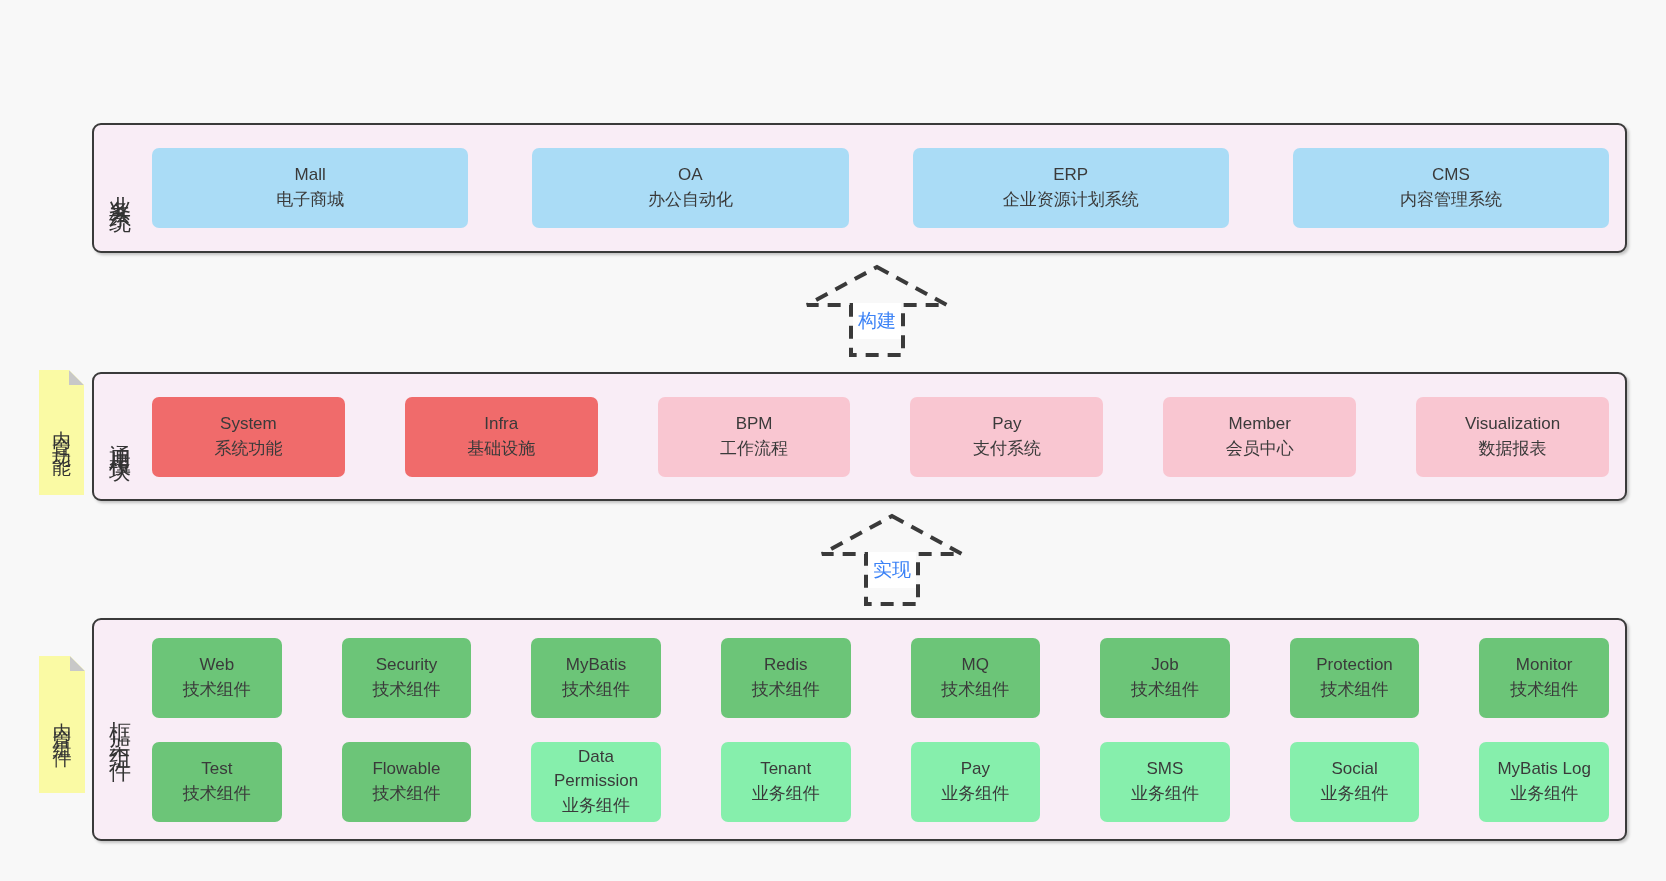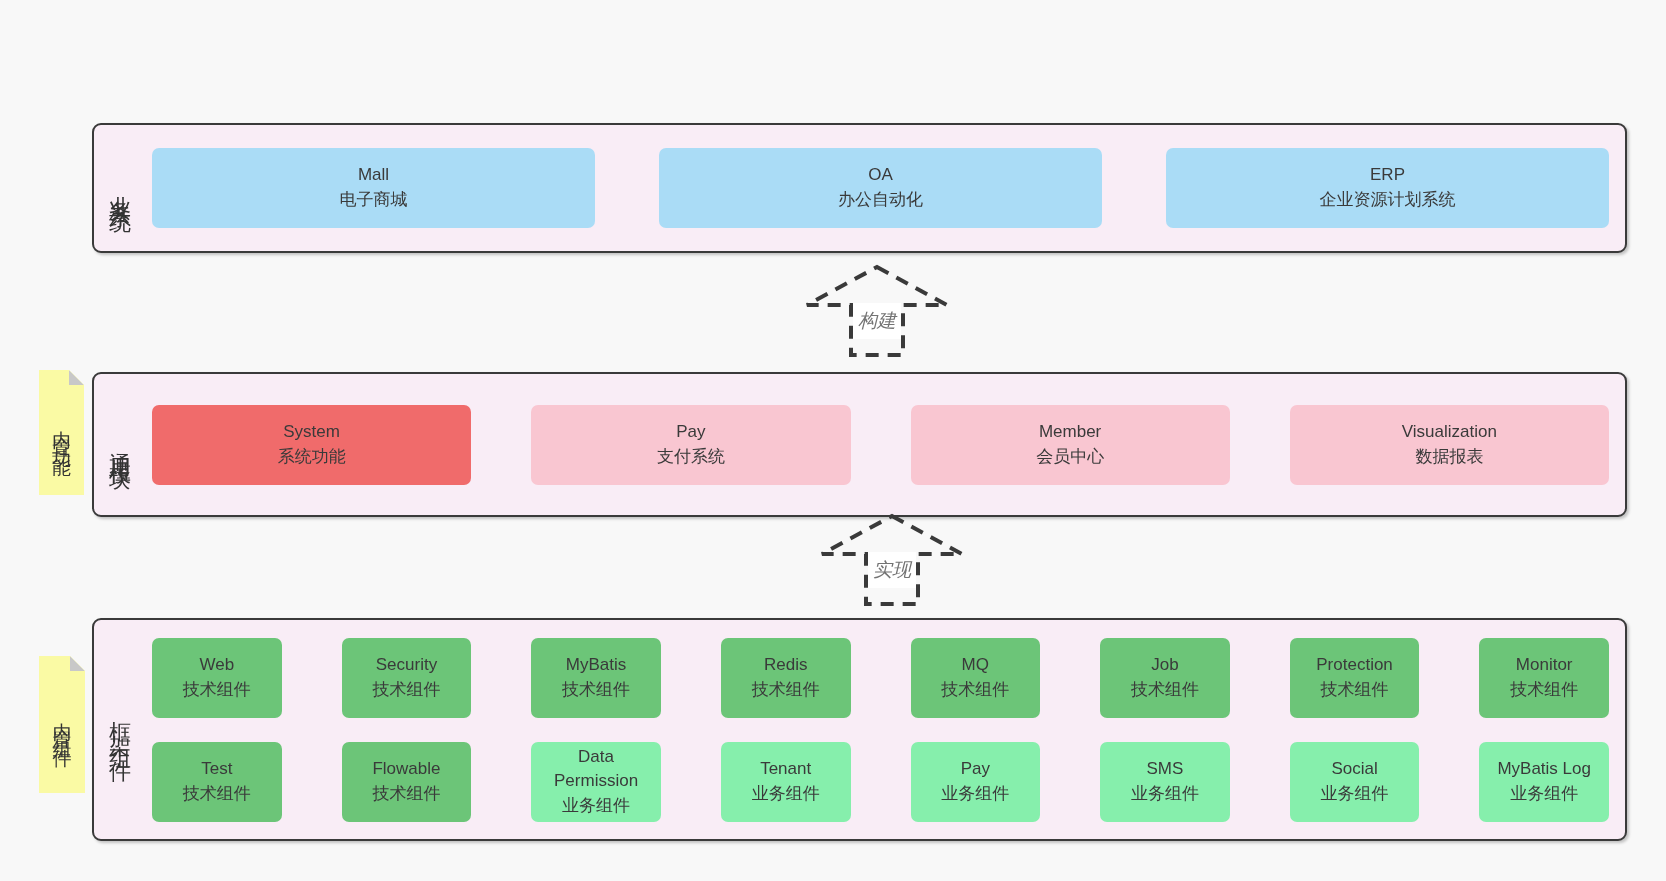--- a/index.html
+++ b/index.html
@@ -10,21 +10,21 @@
     overflow:hidden;
   }
   
   .layer{
     position:absolute;left:92px;width:1535px;
     box-sizing:border-box;
     border:2px solid #3a3a3a;border-radius:9px;
     box-shadow:2px 2px 3px rgba(0,0,0,.22);
   }
   .layer-business{top:123px;height:130px;}
-  .layer-modules{top:372px;height:145px;}
+  .layer-modules{top:372px;height:129px;}
   .layer-framework{top:618px;height:223px;}
 
   
   .v-label{
     position:absolute;left:11px;top:50%;transform:translateY(-50%);
     writing-mode:vertical-rl;text-orientation:upright;
     font-size:22px;color:#333;letter-spacing:5px;white-space:nowrap;
   }
   .layer-framework .v-label{letter-spacing:13px;}
 
@@ -63,21 +63,21 @@
 
   
   .arrow{position:absolute;width:148px;height:96px;}
   .arrow-build{left:803px;top:263px;}
   .arrow-impl{left:818px;top:512px;}
   .arrow svg{display:block;width:100%;height:100%;}
   .arrow-label{
     position:absolute;left:50%;transform:translateX(-50%);top:40px;
     width:48px;height:36px;background:#ffffff;
     display:flex;align-items:center;justify-content:center;
-    font-size:19px;color:#737373;font-style:italic;
+    font-size:19px;color:#3b82f6;
   }
 </style>
 <style>.canvas{background:#f8f8f8}.layer{background:#f9edf6;border-color:#3a3a3a}.tag{background:#fafaa4}.tag .fold{background:#c8c8c8}.t-blue{background:#aadcf6}.t-red{background:#f06b6b}.t-pink{background:#f9c6d1}.t-green{background:#6cc578}.t-lightgreen{background:#86efac}</style></head>
 <body>
 
 <div class="canvas">
 
   <section class="layer layer-business">
     <div class="v-label">业务系统</div>
     <div class="boxes">
@@ -86,40 +86,52 @@
             <div>Mall</div>
             <div>电子商城</div>
           </div>
           <div class="box t-blue">
             <div>OA</div>
             <div>办公自动化</div>
           </div>
           <div class="box t-blue">
             <div>ERP</div>
             <div>企业资源计划系统</div>
+          </div>
+          <div class="box t-blue">
+            <div>CMS</div>
+            <div>内容管理系统</div>
           </div>
         </div>
       </div>
   </section>
 
   <div class="arrow arrow-build">
     <svg viewBox="0 0 148 96">
       <polygon points="74,4 144,42 100,42 100,92 48,92 48,42 4,42" fill="none" stroke="#3a3a3a" stroke-width="4" stroke-dasharray="13 9"></polygon>
     </svg>
     <div class="arrow-label">构建</div>
   </div>
 
   <section class="layer layer-modules">
     <div class="v-label">通用模块</div>
     <div class="boxes">
         <div class="row">
           <div class="box t-red">
             <div>System</div>
             <div>系统功能</div>
           </div>
+          <div class="box t-red">
+            <div>Infra</div>
+            <div>基础设施</div>
+          </div>
+          <div class="box t-pink">
+            <div>BPM</div>
+            <div>工作流程</div>
+          </div>
           <div class="box t-pink">
             <div>Pay</div>
             <div>支付系统</div>
           </div>
           <div class="box t-pink">
             <div>Member</div>
             <div>会员中心</div>
           </div>
           <div class="box t-pink">
             <div>Visualization</div>

